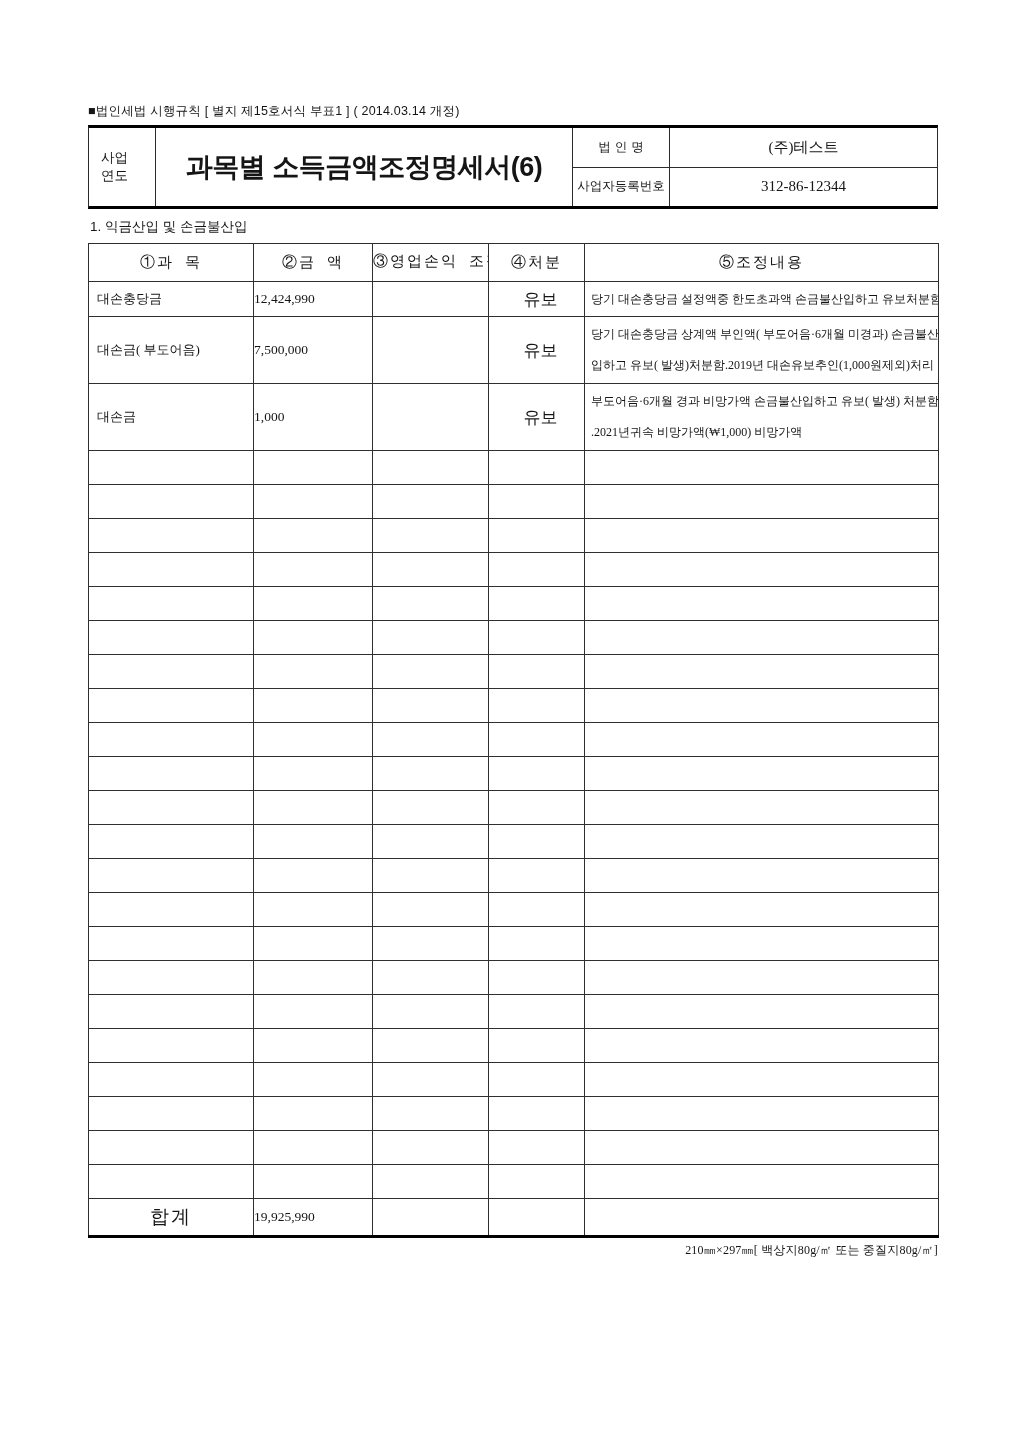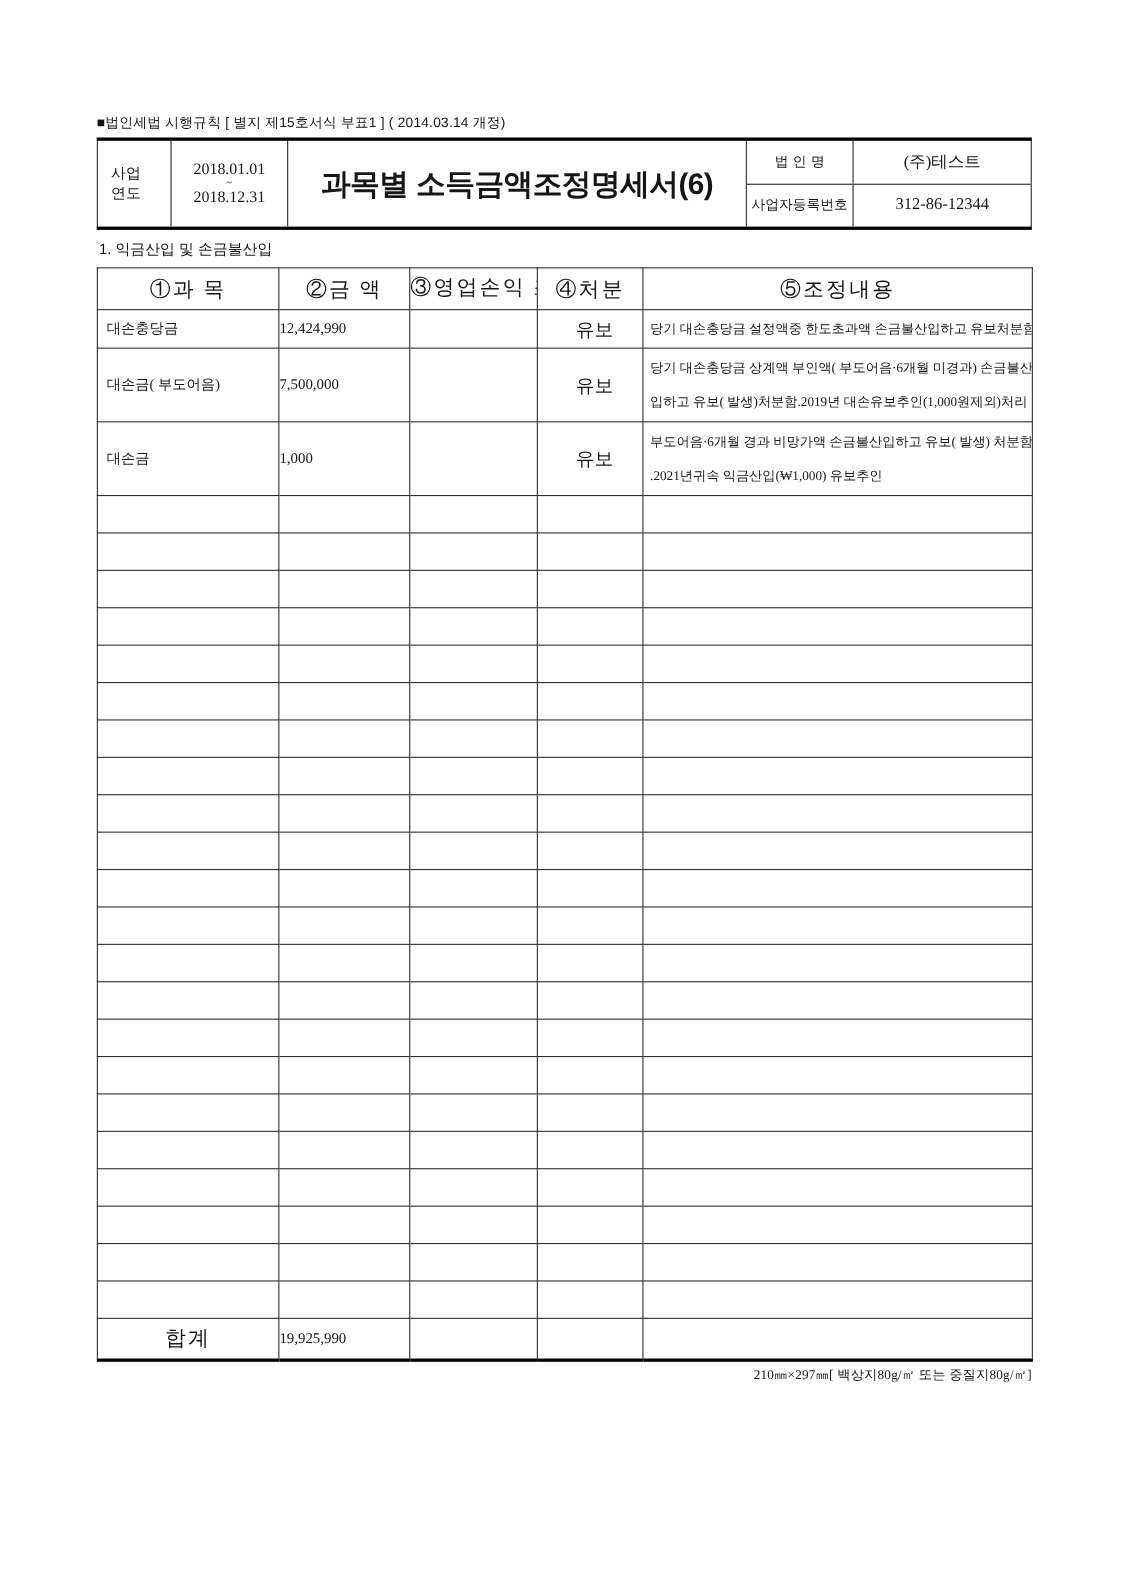--- a/index.html
+++ b/index.html
@@ -69,22 +69,22 @@
     position: absolute; left: 88px; top: 243px;
     width: 850px; border-collapse: collapse; table-layout: fixed;
   }
   table.main th, table.main td {
     border: 1px solid #2f2f2f;
     vertical-align: middle;
     overflow: hidden; white-space: nowrap;
   }
   table.main th {
     height: 38px; font-weight: normal;
-    font-size: 19px; letter-spacing: 2px;
-    font-family: Liberation Serif, serif;
+    font-size: 15px; letter-spacing: 2px;
+    font-family: Liberation Mono, monospace;
   }
   th.c-adjust { font-size: 12px; letter-spacing: 0; line-height: 1.2; white-space: pre-line; }
   .c-subject { text-align: left; padding-left: 8px; font-size: 13px; }
   .c-amount  { padding-right: 12px; font-size: 13.5px; }
   .c-adjust  { text-align: center; }
   .c-disposal{ text-align: center; padding-left: 8px; font-size: 17px; }
   .c-detail  { text-align: left; padding-left: 6px; font-size: 12px; }
   .c-detail div { line-height: 31px; }
   table.main th.c-subject, table.main th.c-amount,
   table.main th.c-disposal, table.main th.c-detail {
@@ -102,25 +102,20 @@
 </style>
 </head>
 <body>
 
 <div class="notice">■법인세법 시행규칙 [ 별지 제15호서식 부표1 ] ( 2014.03.14 개정)</div>
 
 <div class="headbox">
   <div class="hb-col hb-period-label">
     <span>사업</span>
     <span>연도</span>
-  </div>
-  <div class="hb-col hb-dates">
-    <div>2018.01.01</div>
-    <div class="tilde">~</div>
-    <div>2018.12.31</div>
   </div>
   <div class="hb-col hb-title">과목별 소득금액조정명세서(6)</div>
   <div class="hb-col hb-right">
     <div class="hb-right-row first">
       <div class="hb-right-label wide-space">법인명</div>
       <div class="hb-right-value">(주)테스트</div>
     </div>
     <div class="hb-right-row">
       <div class="hb-right-label">사업자등록번호</div>
       <div class="hb-right-value">312-86-12344</div>
@@ -166,21 +161,21 @@
           <div>입하고 유보( 발생)처분함.2019년 대손유보추인(1,000원제외)처리</div>
         </td>
       </tr>
       <tr style="height: 67px;">
         <td class="c-subject">대손금</td>
         <td class="c-amount">1,000</td>
         <td class="c-adjust"></td>
         <td class="c-disposal">유보</td>
         <td class="c-detail">
           <div>부도어음·6개월 경과 비망가액 손금불산입하고 유보( 발생) 처분함</div>
-          <div>.2021년귀속 익금산입(₩1,000) 유보추인</div>
+          <div>.2021년귀속 비망가액(₩1,000) 비망가액</div>
         </td>
       </tr>
       <tr style="height: 34px;">
         <td class="c-subject"></td>
         <td class="c-amount"></td>
         <td class="c-adjust"></td>
         <td class="c-disposal"></td>
         <td class="c-detail"></td>
       </tr>
       <tr style="height: 34px;">

